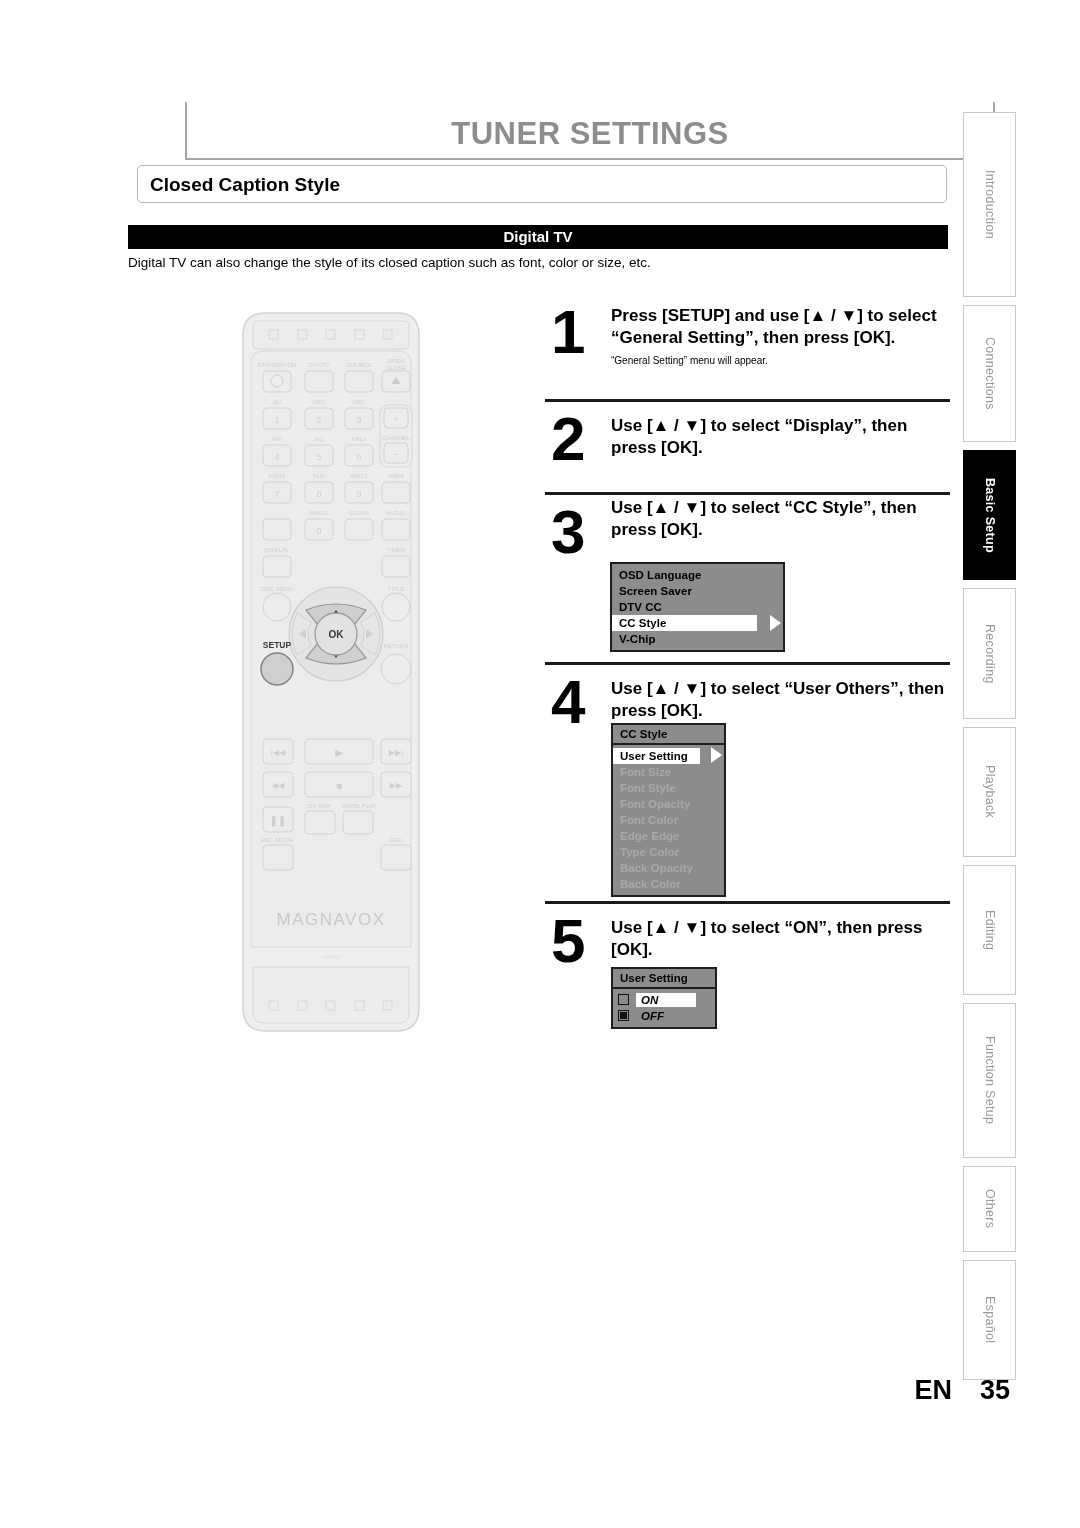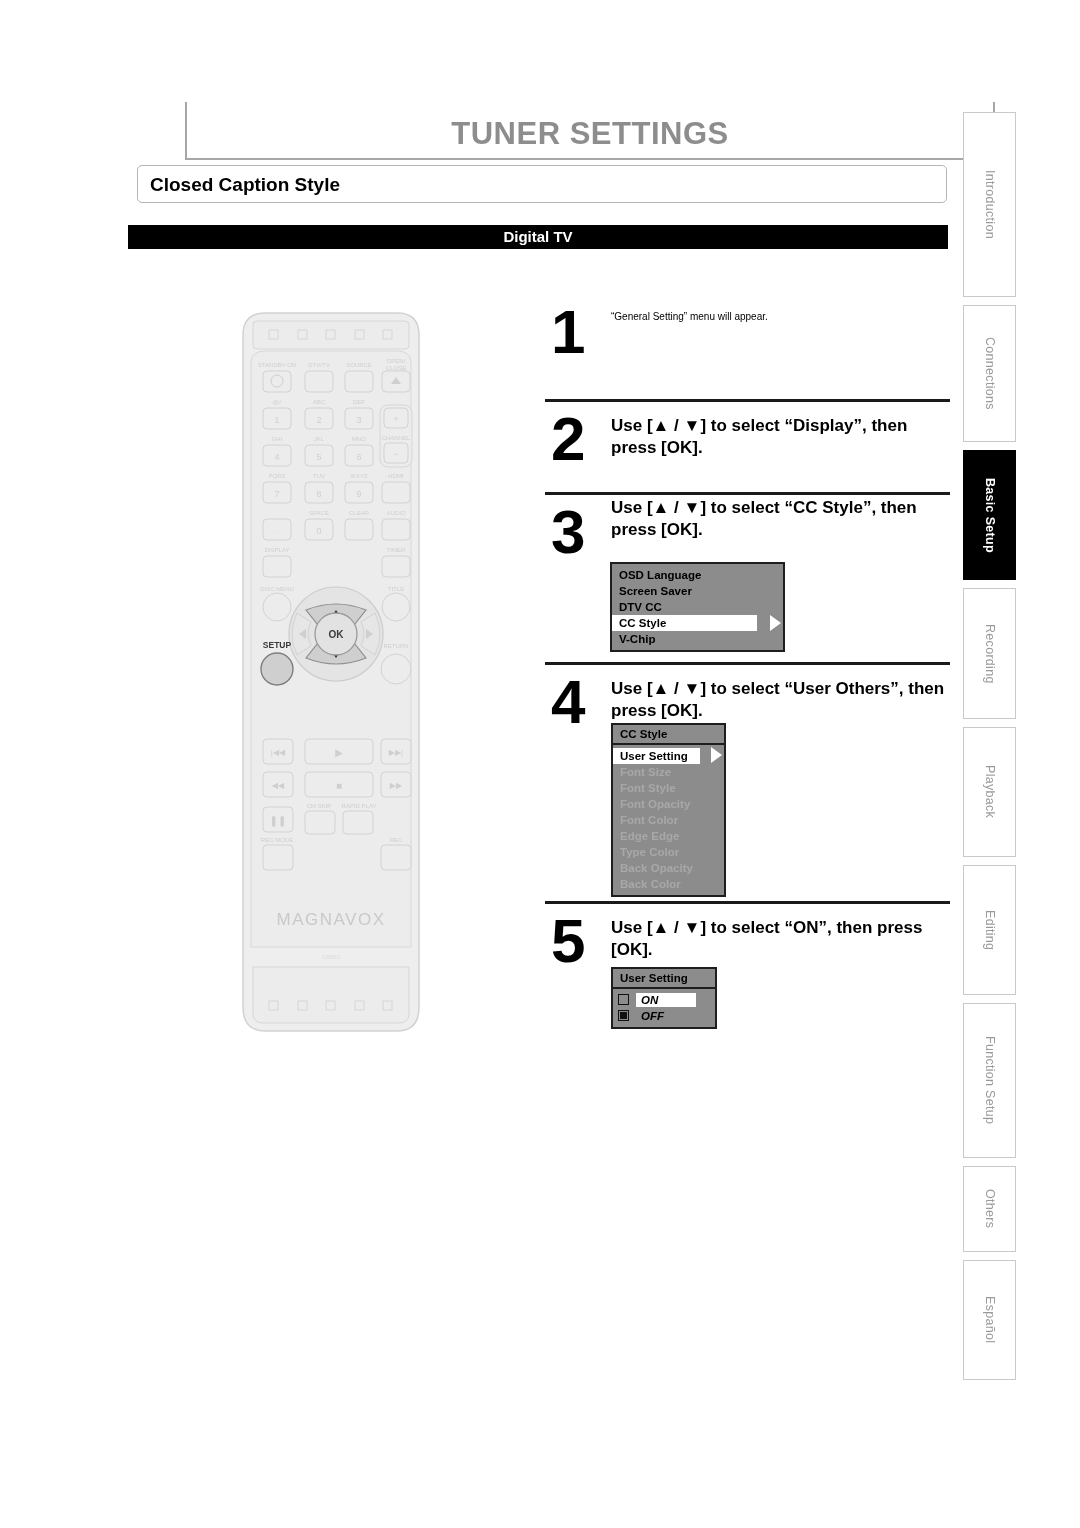--- a/index.html
+++ b/index.html
@@ -187,20 +187,21 @@
   </div>
 
   <div id="subtitle-box">
     <div id="subtitle-text">Closed Caption Style</div>
   </div>
 
   <div id="bar-digitaltv">
     <span>Digital TV</span>
   </div>
 
+  <div id="intro-text">Digital TV can also change the style of its closed caption such as font, color or size, etc.</div>
 
   <div id="tabs">
     <div class="tab" style="top:0px;height:185px;">
       <div class="tab-label">
           <span>Introduction</span>
         </div>
     </div>
     <div class="tab" style="top:193px;height:137px;">
       <div class="tab-label">
           <span>Connections</span>
@@ -241,20 +242,21 @@
           <span>Español</span>
         </div>
     </div>
   </div>
 
   <div id="steps">
 
     <div class="step">
       <div class="step-num" style="left:6px;top:8px;">1</div>
       <div class="step-body" style="left:66px;top:12px;width:340px;">
+        <div class="step-head">Press [SETUP] and use [▲ / ▼] to select “General Setting”, then press [OK].</div>
         <div class="step-sub">“General Setting” menu will appear.</div>
       </div>
       <div class="step-rule" style="top:106px;"></div>
     </div>
 
     <div class="step">
       <div class="step-num" style="left:6px;top:115px;">2</div>
       <div class="step-body" style="left:66px;top:122px;width:340px;">
         <div class="step-head">Use [▲ / ▼] to select “Display”, then press [OK].</div>
       </div>
@@ -464,14 +466,17 @@
 
       <path d="M20 660 L176 660 L176 706 Q176 716 166 716 L30 716 Q20 716 20 706 Z" fill="#ececec" stroke="#d6d6d6"></path>
       <rect x="36" y="694" width="9" height="9" fill="none" stroke="#d6d6d6"></rect>
       <rect x="65" y="694" width="9" height="9" fill="none" stroke="#d6d6d6"></rect>
       <rect x="93" y="694" width="9" height="9" fill="none" stroke="#d6d6d6"></rect>
       <rect x="122" y="694" width="9" height="9" fill="none" stroke="#d6d6d6"></rect>
       <rect x="150" y="694" width="9" height="9" fill="none" stroke="#d6d6d6"></rect>
     </svg>
   </div>
 
+  <div id="footer">
+    <span class="en">EN</span><span>35</span>
+  </div>
 
 </div>
 
 </body></html>

